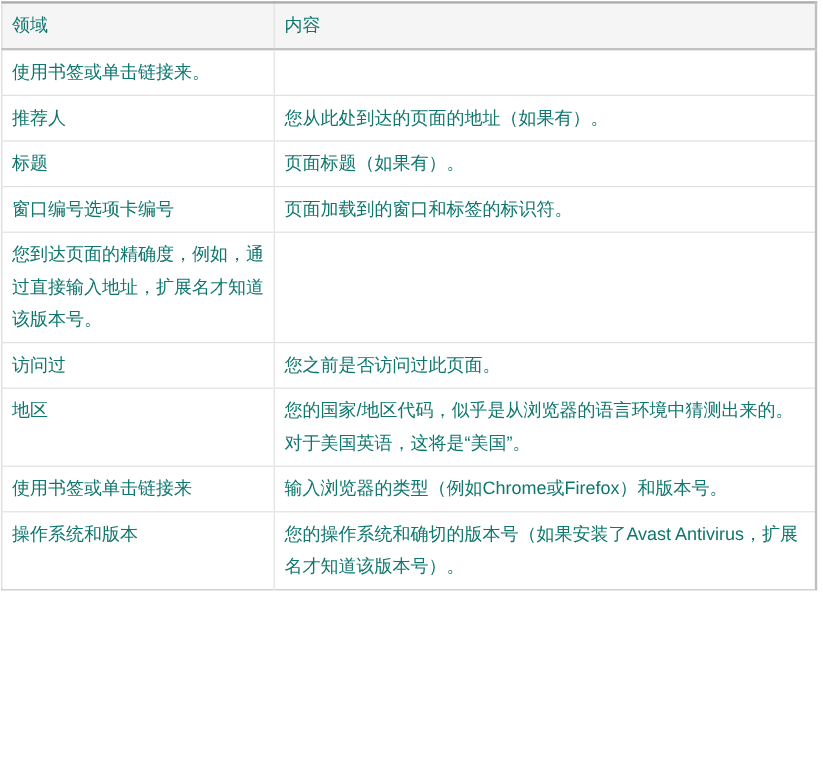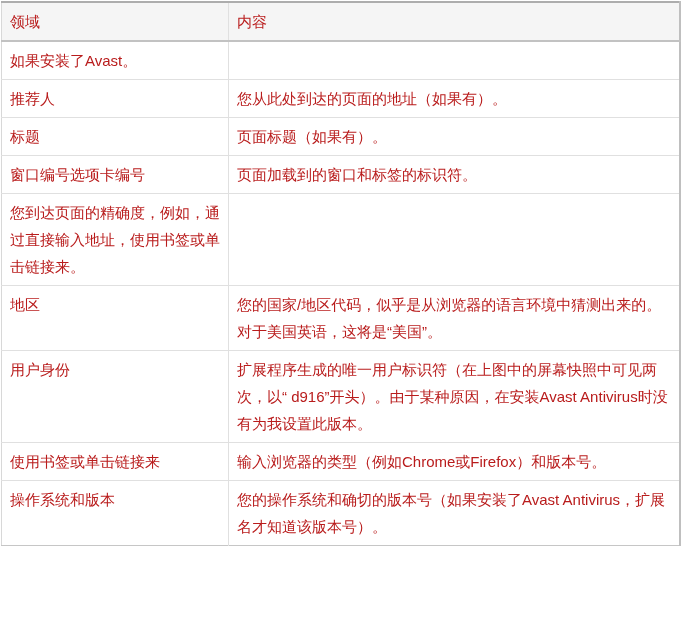--- a/index.html
+++ b/index.html
@@ -26,21 +26,21 @@
   }
   col.col-field { width: 227px; }
   col.col-content { width: 451px; }
   th, td {
     box-sizing: border-box;
     padding: 5px 8px;
     vertical-align: top;
     text-align: left;
     font-size: 15px;
     line-height: 27px;
-    color: #b91c1c;
+    color: #0f766e;
     font-weight: normal;
     word-break: break-word;
   }
   thead th {
     background: #f5f5f5;
     border-bottom: 2px solid #c2c2c2;
     height: 38px;
   }
   thead th + th, tbody td + td {
     border-left: 1px solid #e0e0e0;
@@ -64,46 +64,46 @@
       <col class="col-content">
     </colgroup>
     <thead>
       <tr>
         <th>领域</th>
         <th>内容</th>
       </tr>
     </thead>
     <tbody>
       <tr>
-        <td>如果安装了Avast。</td>
+        <td>使用书签或单击链接来。</td>
         <td></td>
       </tr>
       <tr>
         <td>推荐人</td>
         <td>您从此处到达的页面的地址（如果有）。</td>
       </tr>
       <tr>
         <td>标题</td>
         <td>页面标题（如果有）。</td>
       </tr>
       <tr>
         <td>窗口编号选项卡编号</td>
         <td>页面加载到的窗口和标签的标识符。</td>
       </tr>
       <tr>
-        <td>您到达页面的精确度，例如，通过直接输入地址，使用书签或单击链接来。</td>
+        <td>您到达页面的精确度，例如，通过直接输入地址，扩展名才知道该版本号。</td>
         <td></td>
+      </tr>
+      <tr>
+        <td>访问过</td>
+        <td>您之前是否访问过此页面。</td>
       </tr>
       <tr>
         <td>地区</td>
         <td>您的国家/地区代码，似乎是从浏览器的语言环境中猜测出来的。对于美国英语，这将是“美国”。</td>
-      </tr>
-      <tr>
-        <td>用户身份</td>
-        <td>扩展程序生成的唯一用户标识符（在上图中的屏幕快照中可见两次，以“ d916”开头）。由于某种原因，在安装Avast Antivirus时没有为我设置此版本。</td>
       </tr>
       <tr>
         <td>使用书签或单击链接来</td>
         <td>输入浏览器的类型（例如Chrome或Firefox）和版本号。</td>
       </tr>
       <tr>
         <td>操作系统和版本</td>
         <td>您的操作系统和确切的版本号（如果安装了Avast Antivirus，扩展名才知道该版本号）。</td>
       </tr>
     </tbody>

